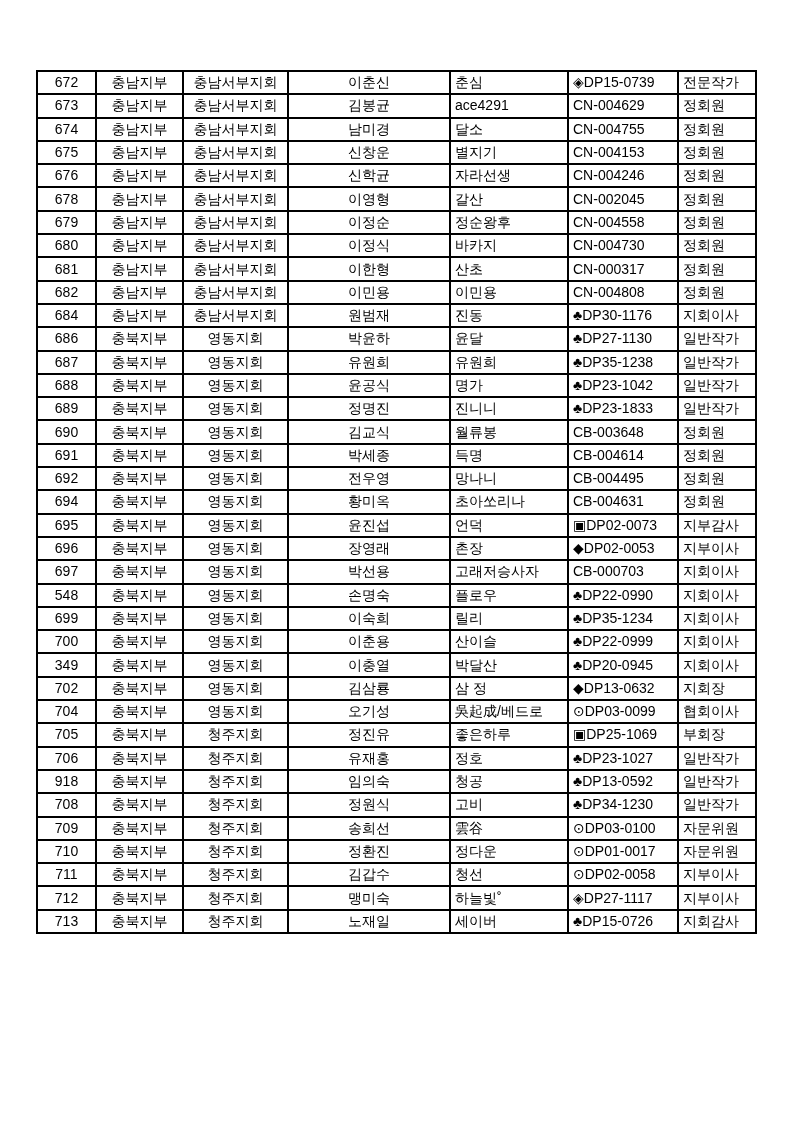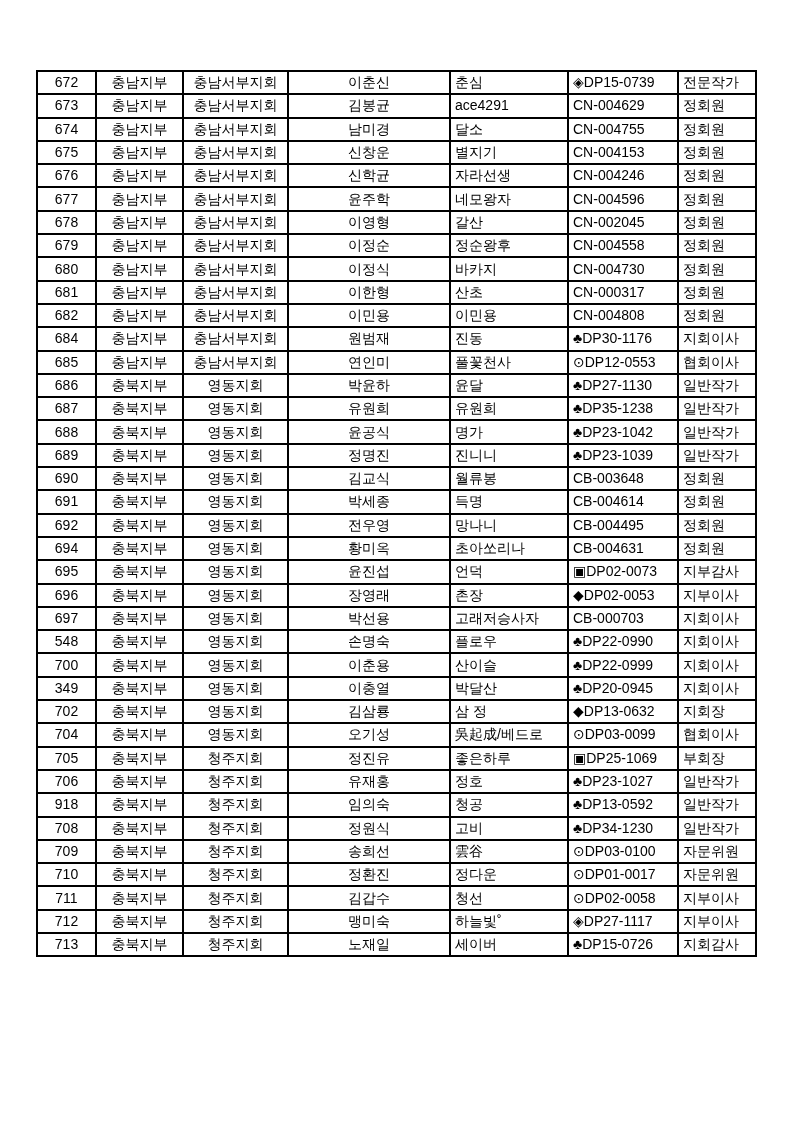--- a/index.html
+++ b/index.html
@@ -96,29 +96,20 @@
         <tr>
           <td class="align-center">676</td>
           <td class="align-center">충남지부</td>
           <td class="align-center">충남서부지회</td>
           <td class="align-center">신학균</td>
           <td class="align-left">자라선생</td>
           <td class="align-left">CN-004246</td>
           <td class="align-left">정회원</td>
         </tr>
         <tr>
-          <td class="align-center">677</td>
-          <td class="align-center">충남지부</td>
-          <td class="align-center">충남서부지회</td>
-          <td class="align-center">윤주학</td>
-          <td class="align-left">네모왕자</td>
-          <td class="align-left">CN-004596</td>
-          <td class="align-left">정회원</td>
-        </tr>
-        <tr>
           <td class="align-center">678</td>
           <td class="align-center">충남지부</td>
           <td class="align-center">충남서부지회</td>
           <td class="align-center">이영형</td>
           <td class="align-left">갈산</td>
           <td class="align-left">CN-002045</td>
           <td class="align-left">정회원</td>
         </tr>
         <tr>
           <td class="align-center">679</td>
@@ -159,29 +150,20 @@
         <tr>
           <td class="align-center">684</td>
           <td class="align-center">충남지부</td>
           <td class="align-center">충남서부지회</td>
           <td class="align-center">원범재</td>
           <td class="align-left">진동</td>
           <td class="align-left">♣DP30-1176</td>
           <td class="align-left">지회이사</td>
         </tr>
         <tr>
-          <td class="align-center">685</td>
-          <td class="align-center">충남지부</td>
-          <td class="align-center">충남서부지회</td>
-          <td class="align-center">연인미</td>
-          <td class="align-left">풀꽃천사</td>
-          <td class="align-left">⊙DP12-0553</td>
-          <td class="align-left">협회이사</td>
-        </tr>
-        <tr>
           <td class="align-center">686</td>
           <td class="align-center">충북지부</td>
           <td class="align-center">영동지회</td>
           <td class="align-center">박윤하</td>
           <td class="align-left">윤달</td>
           <td class="align-left">♣DP27-1130</td>
           <td class="align-left">일반작가</td>
         </tr>
         <tr>
           <td class="align-center">687</td>
@@ -200,21 +182,21 @@
           <td class="align-left">명가</td>
           <td class="align-left">♣DP23-1042</td>
           <td class="align-left">일반작가</td>
         </tr>
         <tr>
           <td class="align-center">689</td>
           <td class="align-center">충북지부</td>
           <td class="align-center">영동지회</td>
           <td class="align-center">정명진</td>
           <td class="align-left">진니니</td>
-          <td class="align-left">♣DP23-1039</td>
+          <td class="align-left">♣DP23-1833</td>
           <td class="align-left">일반작가</td>
         </tr>
         <tr>
           <td class="align-center">690</td>
           <td class="align-center">충북지부</td>
           <td class="align-center">영동지회</td>
           <td class="align-center">김교식</td>
           <td class="align-left">월류봉</td>
           <td class="align-left">CB-003648</td>
           <td class="align-left">정회원</td>
@@ -273,20 +255,29 @@
           <td class="align-left">CB-000703</td>
           <td class="align-left">지회이사</td>
         </tr>
         <tr>
           <td class="align-center">548</td>
           <td class="align-center">충북지부</td>
           <td class="align-center">영동지회</td>
           <td class="align-center">손명숙</td>
           <td class="align-left">플로우</td>
           <td class="align-left">♣DP22-0990</td>
+          <td class="align-left">지회이사</td>
+        </tr>
+        <tr>
+          <td class="align-center">699</td>
+          <td class="align-center">충북지부</td>
+          <td class="align-center">영동지회</td>
+          <td class="align-center">이숙희</td>
+          <td class="align-left">릴리</td>
+          <td class="align-left">♣DP35-1234</td>
           <td class="align-left">지회이사</td>
         </tr>
         <tr>
           <td class="align-center">700</td>
           <td class="align-center">충북지부</td>
           <td class="align-center">영동지회</td>
           <td class="align-center">이춘용</td>
           <td class="align-left">산이슬</td>
           <td class="align-left">♣DP22-0999</td>
           <td class="align-left">지회이사</td>

